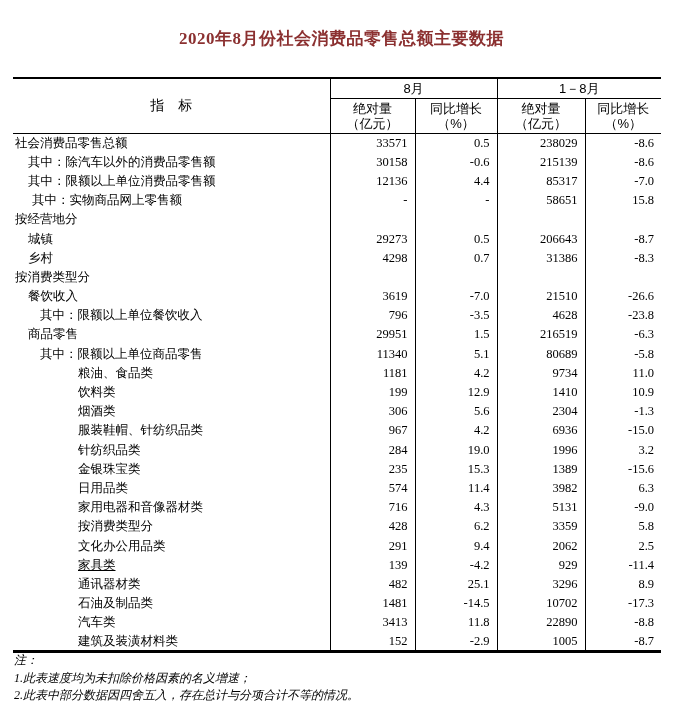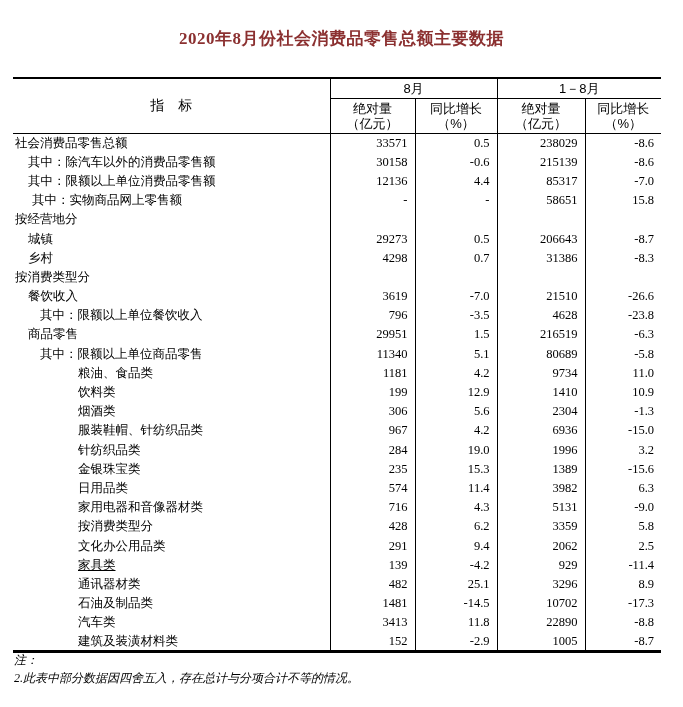--- a/index.html
+++ b/index.html
@@ -321,16 +321,17 @@
           <td class="num">152</td>
           <td class="num">-2.9</td>
           <td class="num">1005</td>
           <td class="num">-8.7</td>
         </tr>
       </tbody>
   </table>
 
   <div class="notes">
     <div>注：</div>
+    <div>1.此表速度均为未扣除价格因素的名义增速；</div>
     <div>2.此表中部分数据因四舍五入，存在总计与分项合计不等的情况。</div>
   </div>
 
 </div>
 
 </body></html>

